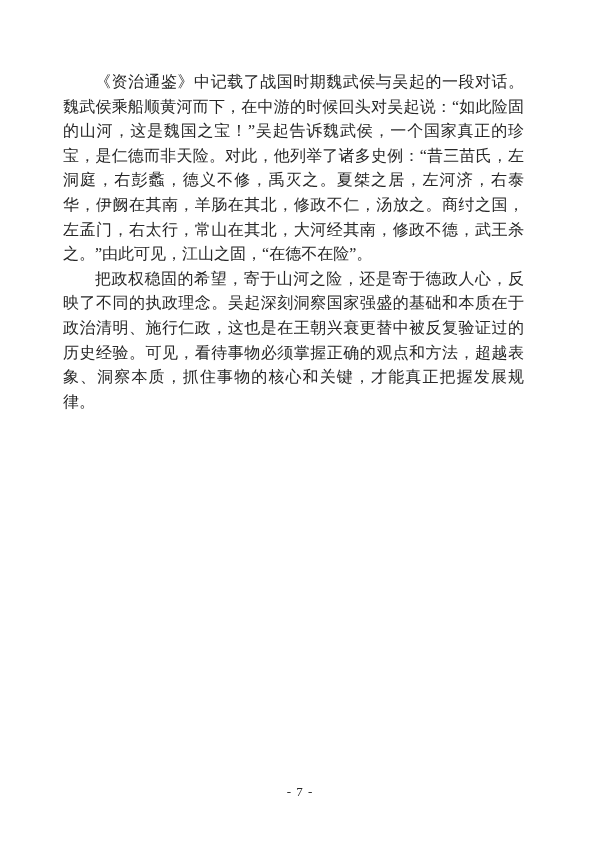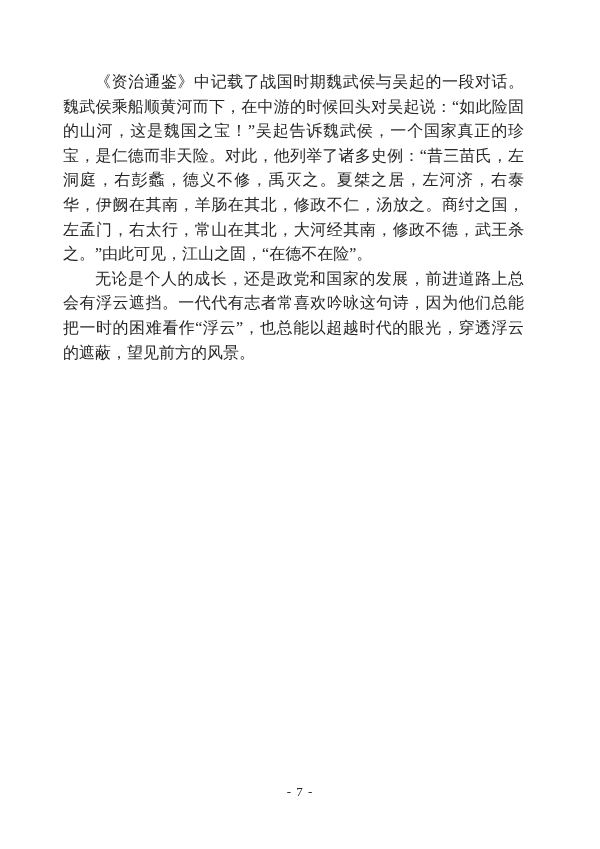--- a/index.html
+++ b/index.html
@@ -43,16 +43,16 @@
     color: #262626;
     letter-spacing: 1px;
   }
 </style>
 </head>
 <body>
 
 <div class="page">
   <div class="content">
     <p>《资治通鉴》中记载了战国时期魏武侯与吴起的一段对话。魏武侯乘船顺黄河而下，在中游的时候回头对吴起说：“如此险固的山河，这是魏国之宝！”吴起告诉魏武侯，一个国家真正的珍宝，是仁德而非天险。对此，他列举了诸多史例：“昔三苗氏，左洞庭，右彭蠡，德义不修，禹灭之。夏桀之居，左河济，右泰华，伊阙在其南，羊肠在其北，修政不仁，汤放之。商纣之国，左孟门，右太行，常山在其北，大河经其南，修政不德，武王杀之。”由此可见，江山之固，“在德不在险”。</p>
-    <p>无论是个人的成长，还是政党和国家的发展，前进道路上总会有浮云遮挡。一代代有志者常喜欢吟咏这句诗，因为他们总能把一时的困难看作“浮云”，也总能以超越时代的眼光，穿透浮云的遮蔽，望见前方的风景。</p>
+    <p>把政权稳固的希望，寄于山河之险，还是寄于德政人心，反映了不同的执政理念。吴起深刻洞察国家强盛的基础和本质在于政治清明、施行仁政，这也是在王朝兴衰更替中被反复验证过的历史经验。可见，看待事物必须掌握正确的观点和方法，超越表象、洞察本质，抓住事物的核心和关键，才能真正把握发展规律。</p>
   </div>
   <div class="page-number">- 7 -</div>
 </div>
 
 </body></html>

